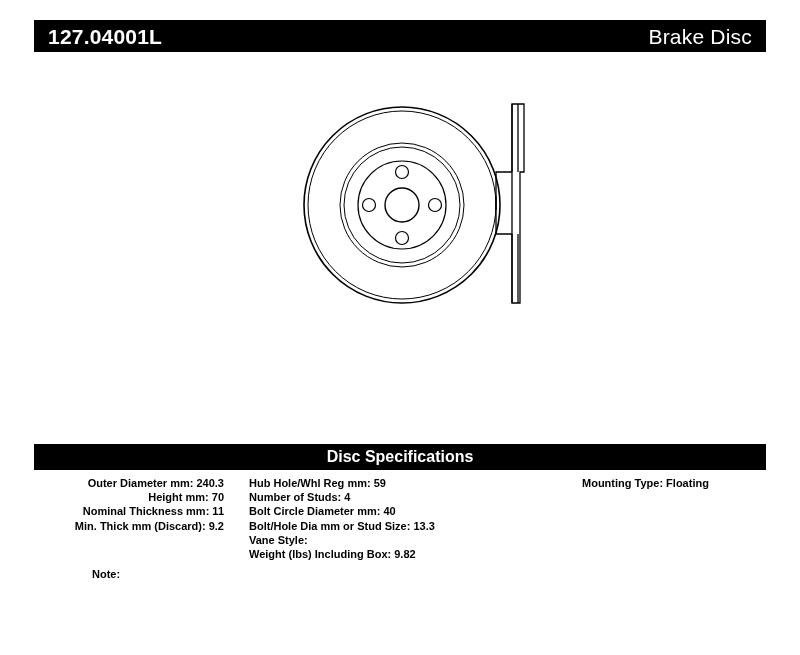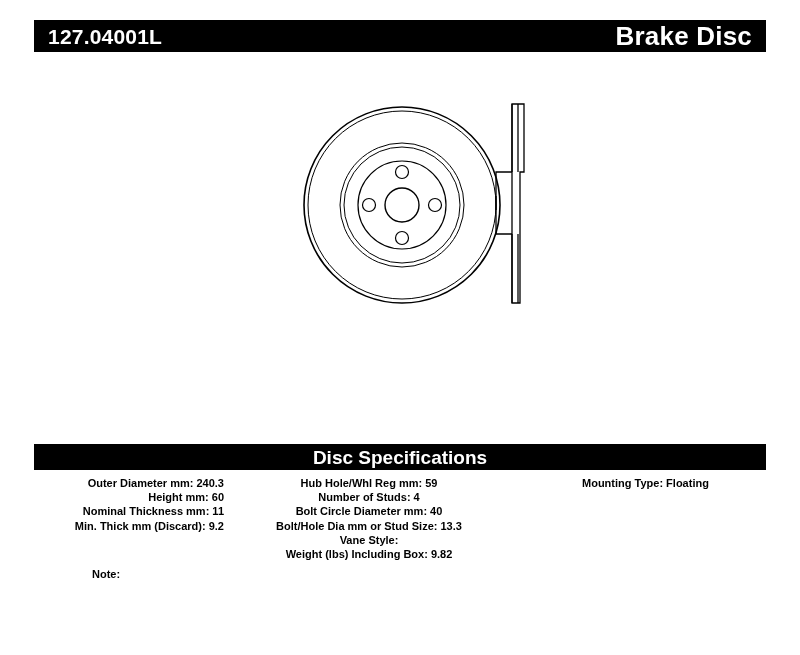--- a/index.html
+++ b/index.html
@@ -39,22 +39,22 @@
   }
   .part-number {
     color: #ffffff;
     font-size: 21px;
     font-weight: bold;
     letter-spacing: 0.2px;
     line-height: 1;
   }
   .header-title {
     color: #ffffff;
-    font-size: 26px;
-    font-weight: bold;
+    font-size: 21px;
+    font-weight: normal;
     letter-spacing: 0.2px;
     line-height: 1;
   }
 
   
   .drawing-area {
     position: absolute;
     left: 34px;
     top: 70px;
     width: 732px;
@@ -78,21 +78,21 @@
     top: 444px;
     width: 732px;
     height: 26px;
     background: #000000;
     display: flex;
     align-items: center;
     justify-content: center;
   }
   .spec-bar-title {
     color: #ffffff;
-    font-size: 19px;
+    font-size: 16px;
     font-weight: bold;
     line-height: 1;
   }
 
   .spec-columns {
     position: absolute;
     left: 34px;
     top: 476px;
     width: 732px;
     height: 100px;
@@ -107,21 +107,21 @@
   .col-left {
     left: 0px;
     top: 0px;
     width: 190px;
     text-align: right;
   }
   .col-mid {
     left: 215px;
     top: 0px;
     width: 240px;
-    text-align: center;
+    text-align: left;
   }
   .col-right {
     left: 510px;
     top: 0px;
     width: 222px;
     text-align: left;
     padding-left: 38px;
     box-sizing: border-box;
   }
   .spec-line {
@@ -196,21 +196,21 @@
   </div>
 
   <div class="spec-bar">
     <div class="spec-bar-title">Disc Specifications</div>
   </div>
 
   <div class="spec-columns">
 
     <div class="col col-left">
       <div class="spec-line">Outer Diameter mm: 240.3</div>
-      <div class="spec-line">Height mm: 60</div>
+      <div class="spec-line">Height mm: 70</div>
       <div class="spec-line">Nominal Thickness mm: 11</div>
       <div class="spec-line">Min. Thick mm (Discard): 9.2</div>
     </div>
 
     <div class="col col-mid">
       <div class="spec-line">Hub Hole/Whl Reg mm: 59</div>
       <div class="spec-line">Number of Studs: 4</div>
       <div class="spec-line">Bolt Circle Diameter mm: 40</div>
       <div class="spec-line">Bolt/Hole Dia mm or Stud Size: 13.3</div>
       <div class="spec-line">Vane Style:</div>

